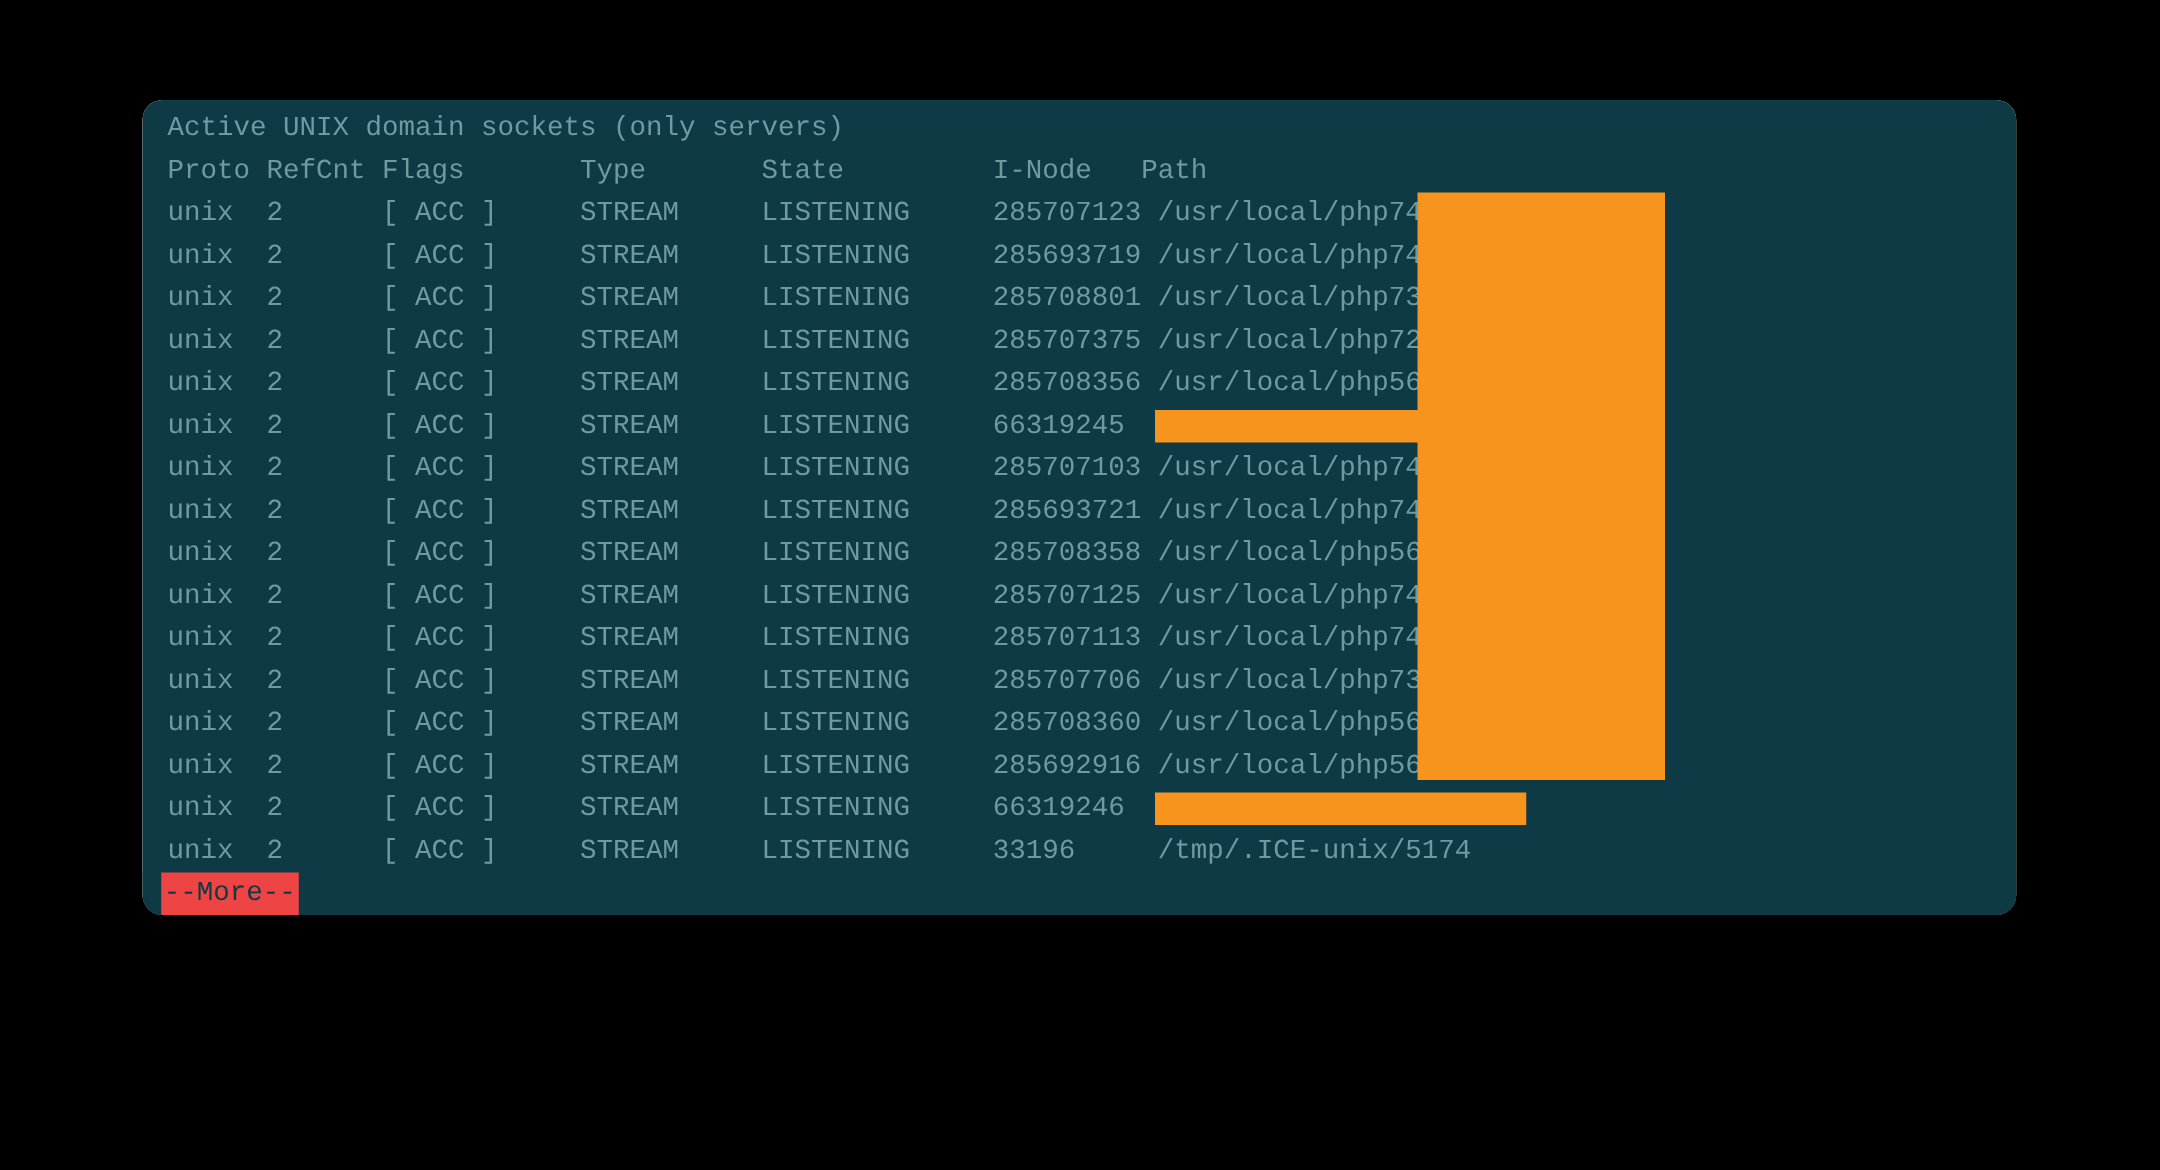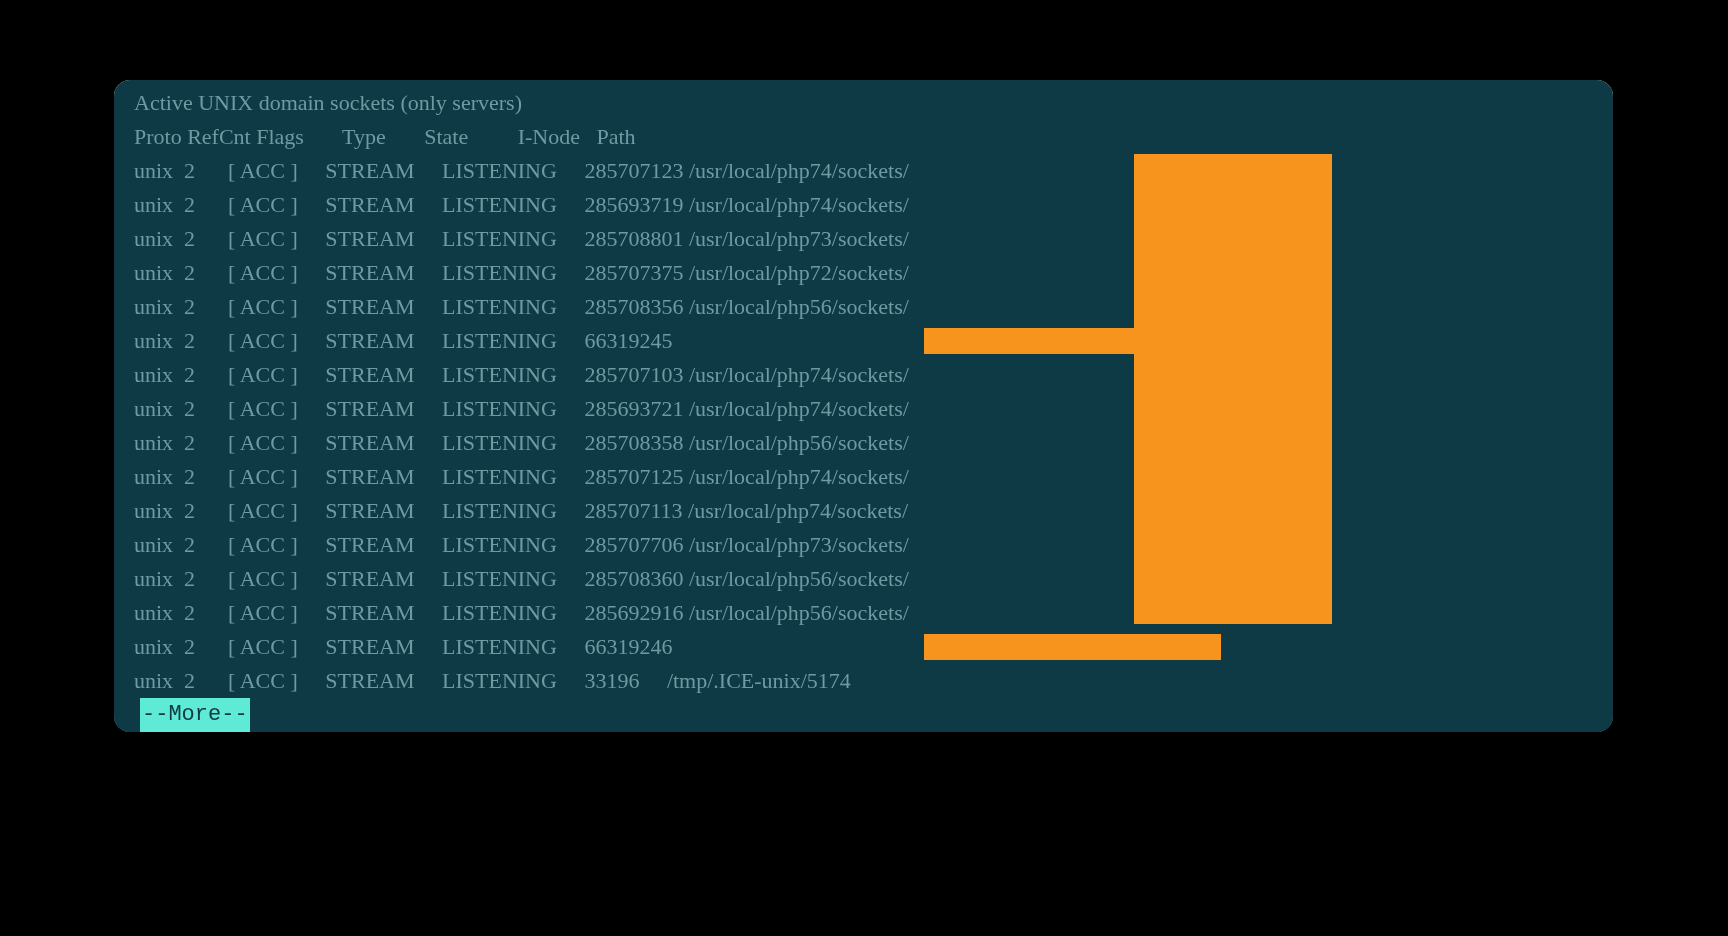--- a/index.html
+++ b/index.html
@@ -36,42 +36,42 @@
   }
   .shortcut{
     position:absolute;right:18px;top:0;line-height:44px;
     font-family:-apple-system,BlinkMacSystemFont,"Segoe UI",sans-serif;
     font-size:22px;color:#5b6b70;letter-spacing:1px;
   }
   .termwrap{
     background:#0e3a45;position:relative;
   }
   .term{
-    font-family:Liberation Serif, serif;
+    font-family:Liberation Mono, monospace;
     font-size:22px;
     line-height:34px;
     color:#6f9aa2;
     white-space:pre;
     padding:6px 10px 0 10px;
   }
   .hrow{height:34px;position:relative;}
   .line{position:absolute;left:10px;right:10px;top:0;}
   .redact{position:absolute;background:#f7941e;}
   .more{
     position:relative;
     background:#0e3a45;
     height:34px;
   }
   .more .inv{
     display:inline-block;
-    background:#5eead4;color:#0e3a45;
+    background:#ef4444;color:#0e3a45;
     padding:0 2px;
     font-family:"SFMono-Regular",Menlo,Consolas,"Liberation Mono",monospace;
     font-size:22px;line-height:34px;
-    margin-left:26px;
+    margin-left:15px;
   }
 </style>
 </head>
 <body>
 
 <div class="window">
 
   <div class="termwrap">
     <div class="term" id="term"><div class="hrow"><div class="line">Active UNIX domain sockets (only servers)</div></div><div class="hrow"><div class="line">Proto RefCnt Flags       Type       State         I-Node   Path</div></div><div class="hrow"><div class="line">unix  2      [ ACC ]     STREAM     LISTENING     285707123 /usr/local/php74/sockets/</div></div><div class="hrow"><div class="line">unix  2      [ ACC ]     STREAM     LISTENING     285693719 /usr/local/php74/sockets/</div></div><div class="hrow"><div class="line">unix  2      [ ACC ]     STREAM     LISTENING     285708801 /usr/local/php73/sockets/</div></div><div class="hrow"><div class="line">unix  2      [ ACC ]     STREAM     LISTENING     285707375 /usr/local/php72/sockets/</div></div><div class="hrow"><div class="line">unix  2      [ ACC ]     STREAM     LISTENING     285708356 /usr/local/php56/sockets/</div></div><div class="hrow"><div class="line">unix  2      [ ACC ]     STREAM     LISTENING     66319245  </div></div><div class="hrow"><div class="line">unix  2      [ ACC ]     STREAM     LISTENING     285707103 /usr/local/php74/sockets/</div></div><div class="hrow"><div class="line">unix  2      [ ACC ]     STREAM     LISTENING     285693721 /usr/local/php74/sockets/</div></div><div class="hrow"><div class="line">unix  2      [ ACC ]     STREAM     LISTENING     285708358 /usr/local/php56/sockets/</div></div><div class="hrow"><div class="line">unix  2      [ ACC ]     STREAM     LISTENING     285707125 /usr/local/php74/sockets/</div></div><div class="hrow"><div class="line">unix  2      [ ACC ]     STREAM     LISTENING     285707113 /usr/local/php74/sockets/</div></div><div class="hrow"><div class="line">unix  2      [ ACC ]     STREAM     LISTENING     285707706 /usr/local/php73/sockets/</div></div><div class="hrow"><div class="line">unix  2      [ ACC ]     STREAM     LISTENING     285708360 /usr/local/php56/sockets/</div></div><div class="hrow"><div class="line">unix  2      [ ACC ]     STREAM     LISTENING     285692916 /usr/local/php56/sockets/</div></div><div class="hrow"><div class="line">unix  2      [ ACC ]     STREAM     LISTENING     66319246  </div></div><div class="hrow"><div class="line">unix  2      [ ACC ]     STREAM     LISTENING     33196     /tmp/.ICE-unix/5174</div></div></div>
     <div id="redactions">

